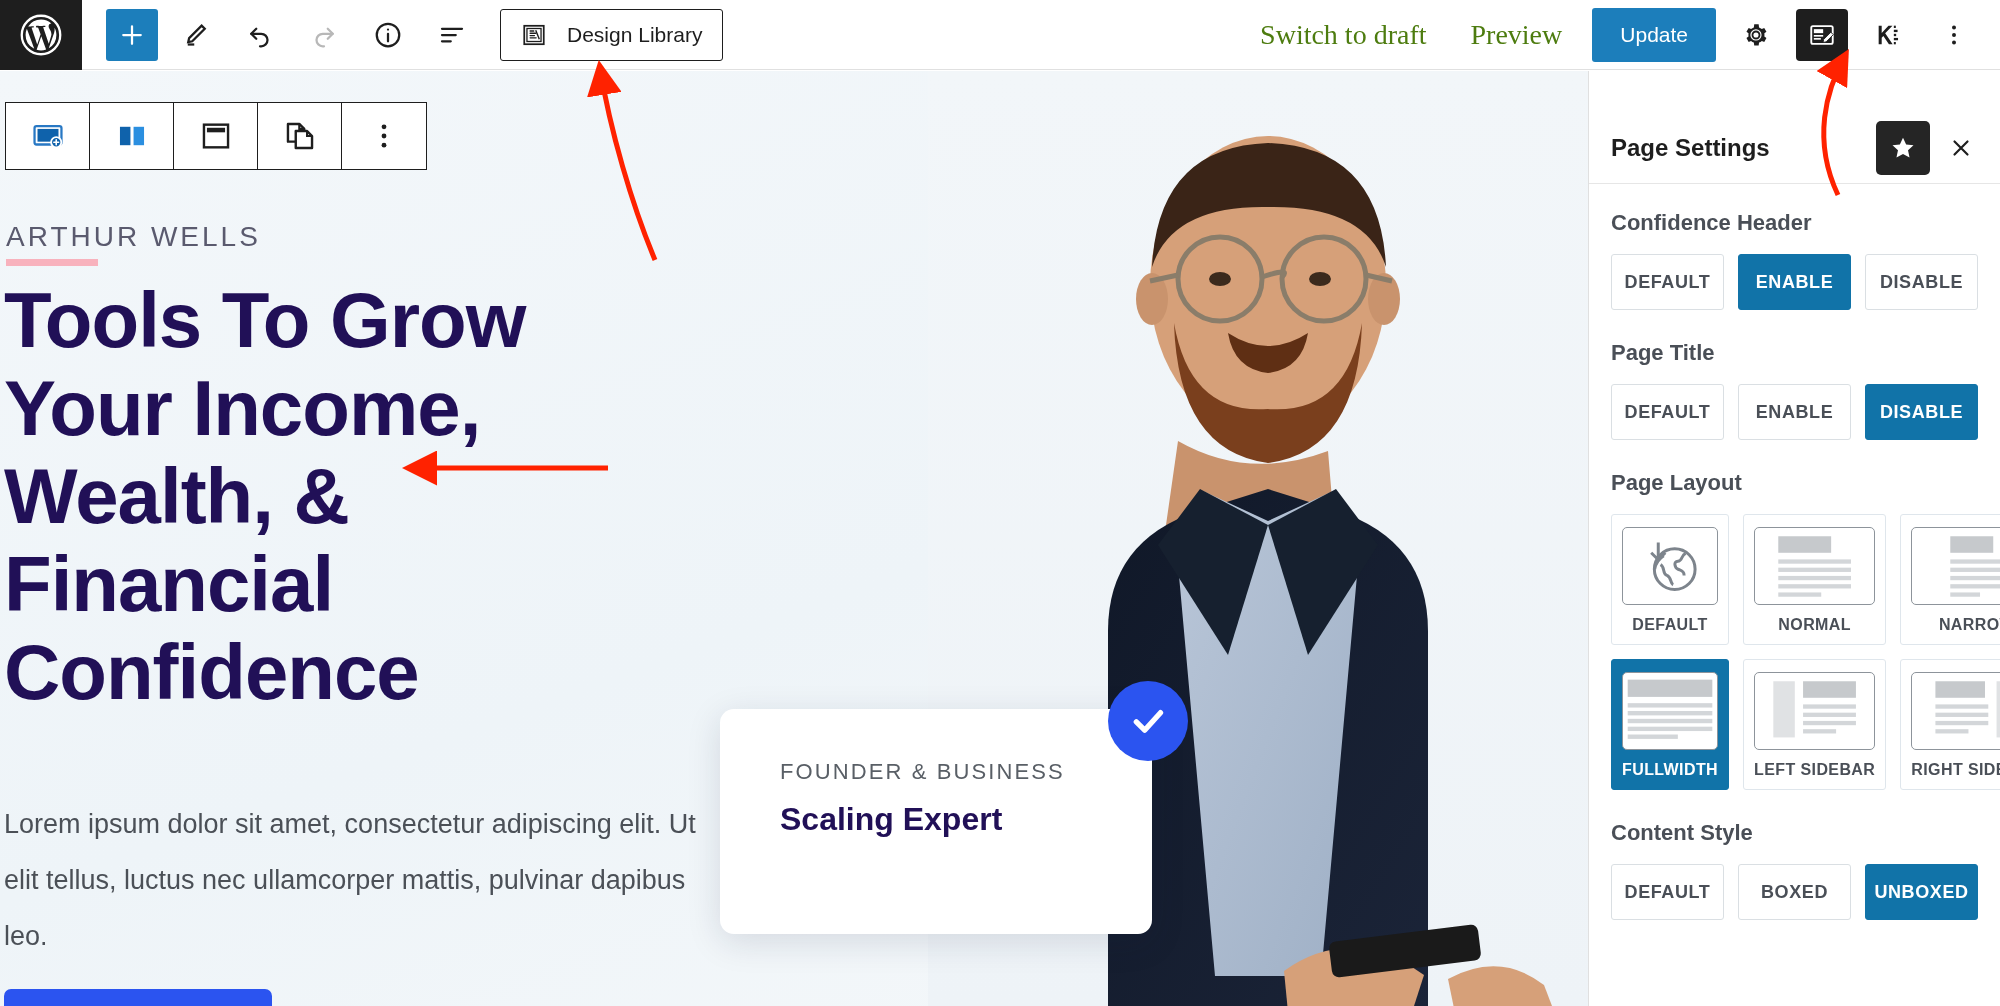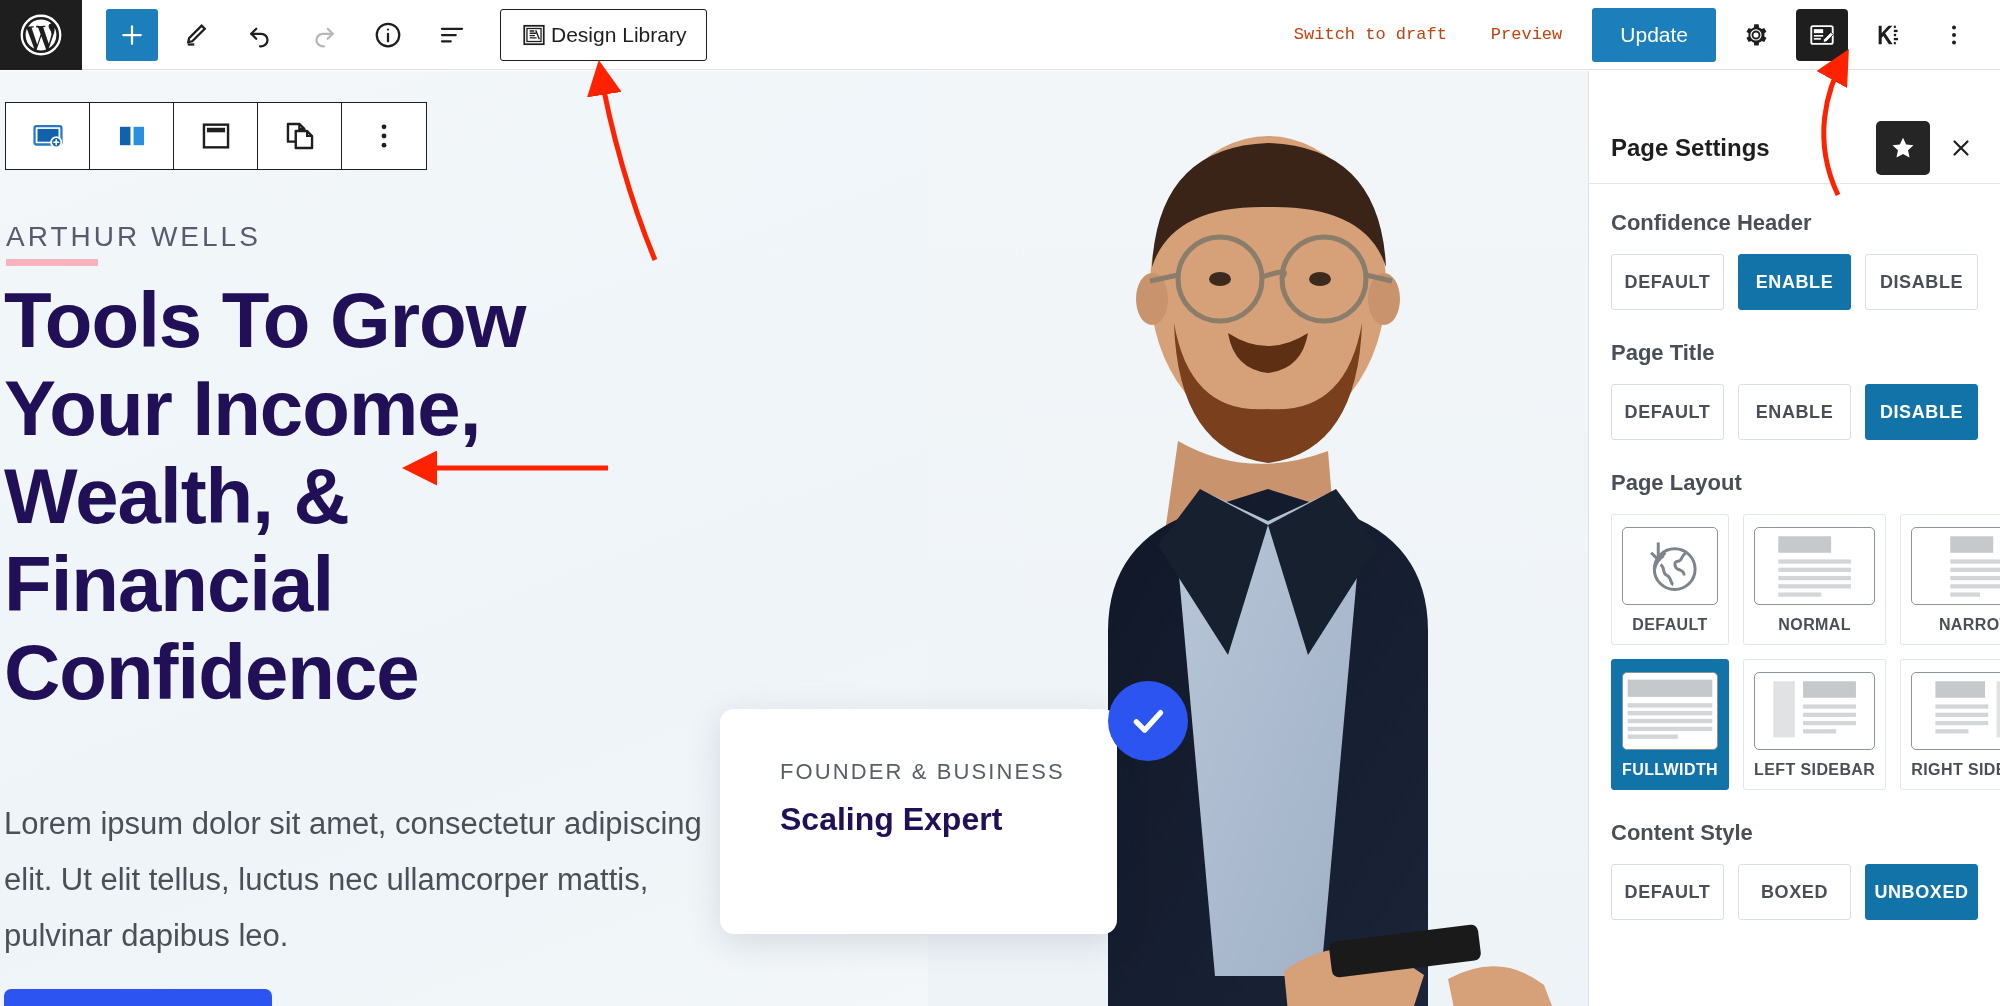--- a/index.html
+++ b/index.html
@@ -33,42 +33,42 @@
     background: none; border: none; cursor: pointer;
     border-radius: 3px;
   }
   .tb-btn.primary { background: #1c7ebb; border-radius: 3px; width: 52px; height: 52px; }
   .tb-btn.primary svg { stroke: #fff; }
   .tb-btn svg { width: 30px; height: 30px; fill: none; stroke: #1e1e1e; stroke-width: 1.8; }
   .tb-btn.disabled svg { stroke: #b8b8b8; }
   .tb-gap { width: 12px; }
 
   .design-library {
-    display: flex; align-items: center; gap: 4px;
+    display: flex; align-items: center; gap: 20px;
     height: 52px; padding: 0 20px;
     margin-left: 22px;
     border: 1px solid #1e1e1e;
     border-radius: 3px;
     background: #fff;
     cursor: pointer;
     font-size: 21px; color: #1e1e1e;
     font-family: "Liberation Sans", sans-serif;
   }
   .dl-icon { width: 26px; height: 26px; flex: none; }
 
   .tb-right {
     margin-left: auto;
     display: flex; align-items: center; gap: 0;
     padding-right: 20px;
   }
   .link-btn {
     background: none; border: none; cursor: pointer;
-    color: #c2410c; font-size: 17px;
+    color: #4d7c0f; font-size: 28px;
     padding: 0 22px; height: 52px;
-    font-family: Liberation Mono, monospace;
+    font-family: Liberation Serif, serif;
   }
   .update-btn {
     background: #1c7ebb; color: #fff; border: none;
     font-size: 21px; height: 54px; padding: 0 28px;
     border-radius: 3px; cursor: pointer; margin-left: 8px;
     font-family: "Liberation Sans", sans-serif;
   }
   .icon-btn {
     width: 52px; height: 52px; margin-left: 14px;
     display: flex; align-items: center; justify-content: center;
@@ -121,21 +121,21 @@
     position: absolute; left: 4px; top: 205px;
     width: 620px;
     font-size: 78px; line-height: 88px;
     font-weight: 700; color: #211057;
     letter-spacing: -1px;
   }
 
   .hero-para {
     position: absolute; left: 4px; top: 725px;
     width: 710px;
-    font-size: 31px; line-height: 56px;
+    font-size: 27px; line-height: 56px;
     color: #4b5057;
   }
 
   .cta-btn {
     position: absolute; left: 4px; top: 918px;
     width: 268px; height: 86px;
     background: #2b54f0; color: #fff;
     border: none; border-radius: 7px;
     font-size: 25px; cursor: pointer;
     font-family: "Liberation Sans", sans-serif;
@@ -145,21 +145,21 @@
   .photo {
     position: absolute; right: 0; top: 0;
     width: 660px; height: 935px;
     overflow: hidden;
   }
   .photo svg { position: absolute; inset: 0; width: 100%; height: 100%; }
 
   
   .float-card {
     position: absolute; left: 720px; top: 638px;
-    width: 397px; height: 225px;
+    width: 432px; height: 225px;
     background: #fff; border-radius: 14px;
     box-shadow: 0 8px 34px rgba(20,30,60,.13);
     padding: 50px 0 0 60px;
     z-index: 20;
   }
   .fc-label {
     font-size: 22px; letter-spacing: 2.1px;
     color: #595f66; text-transform: uppercase;
   }
   .fc-title {

